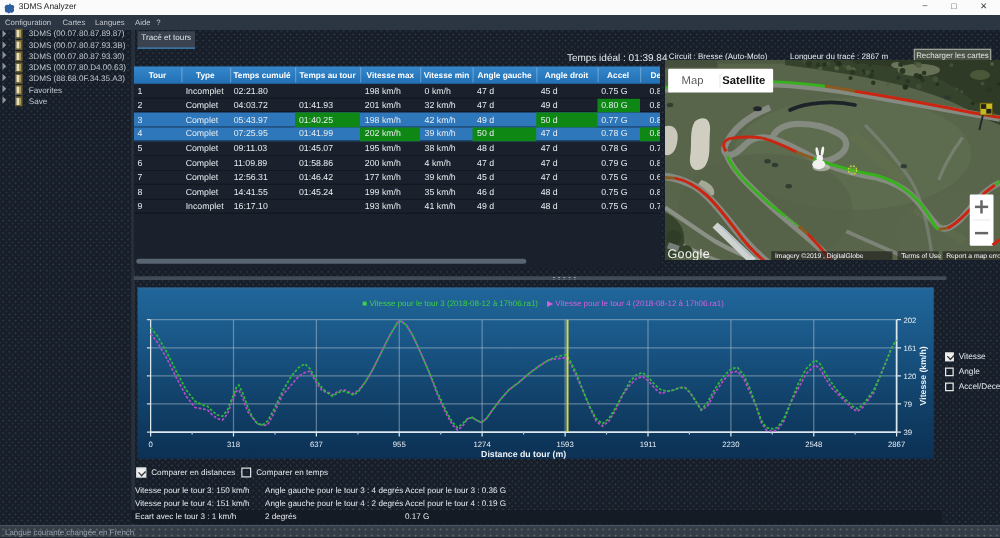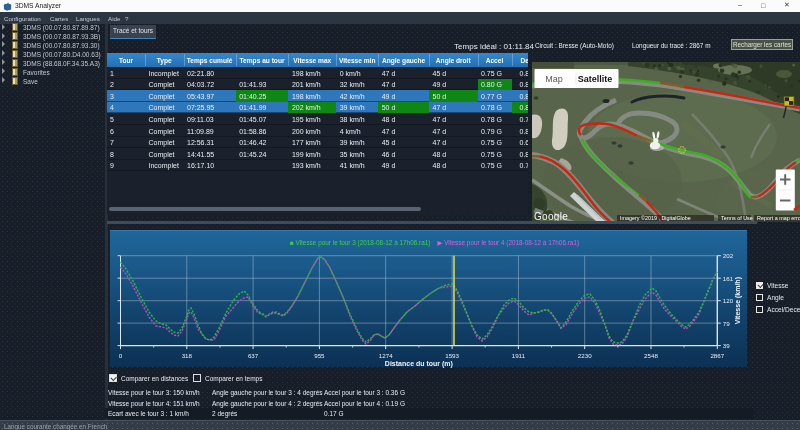--- a/index.html
+++ b/index.html
@@ -128,21 +128,21 @@
     </div>
   <div class="titem" style="top:52.6px">
       <i class="arr"></i>
       <i class="ico"></i>
       <span class="lbl">Save</span>
     </div>
 </div>
 <div id="treestrip"></div>
 
 <div id="tab">Tracé et tours</div>
-<div id="tempsideal">Temps idéal : 01:11.84</div>
+<div id="tempsideal">Temps idéal : 01:39.84</div>
 
 <div id="tbl">
 <div id="thead">
 <span style="left:0.0px;width:38.0px">Tour</span>
 <span style="left:38.0px;width:38.5px">Type</span>
 <span style="left:76.5px;width:52.2px">Temps cumulé</span>
 <span style="left:128.7px;width:52.7px">Temps au tour</span>
 <span style="left:181.4px;width:47.8px">Vitesse max</span>
 <span style="left:229.2px;width:42.0px">Vitesse min</span>
 <span style="left:271.2px;width:50.8px">Angle gauche</span>
@@ -279,21 +279,21 @@
 </div>
 <div id="hscroll"></div>
 </div>
 
 <div id="circuitrow">
   <span class="abs" style="left:7px;top:10px">Circuit : Bresse (Auto-Moto)</span>
   <span class="abs" style="left:104px;top:10px">Longueur du tracé : 2867 m</span>
 </div>
 <div id="btn-recharger">Recharger les cartes</div>
 
-<div id="map" class="abs" style="left:532px;top:62px;width:268px;height:160px;overflow:hidden">
+<div id="map" class="abs" style="left:532px;top:48px;width:268px;height:160px;overflow:hidden">
 <svg width="268" height="160" viewBox="0 0 268 160">
 <rect width="268" height="160" fill="#59654a"></rect>
 <ellipse cx="150" cy="75" rx="95" ry="45" fill="#606d50" opacity="0.7"></ellipse>
 <ellipse cx="80" cy="120" rx="70" ry="45" fill="#576349" opacity="0.7"></ellipse>
 <ellipse cx="240" cy="140" rx="55" ry="35" fill="#5a664b" opacity="0.7"></ellipse>
 <path d="M150,60 L190,95" stroke="#66724f" stroke-width="8" opacity="0.5"></path>
 <path d="M200,120 L240,145" stroke="#66724f" stroke-width="6" opacity="0.4"></path>
 <rect x="0" y="0" width="42" height="6" fill="#454f3b"></rect>
 <rect x="42" y="0" width="58" height="3" fill="#4e5942"></rect>
 <path d="M96,0 L268,0 L268,52 C255,47 244,40 228,33 C203,22 160,12 96,4 Z" fill="#36432c"></path>

